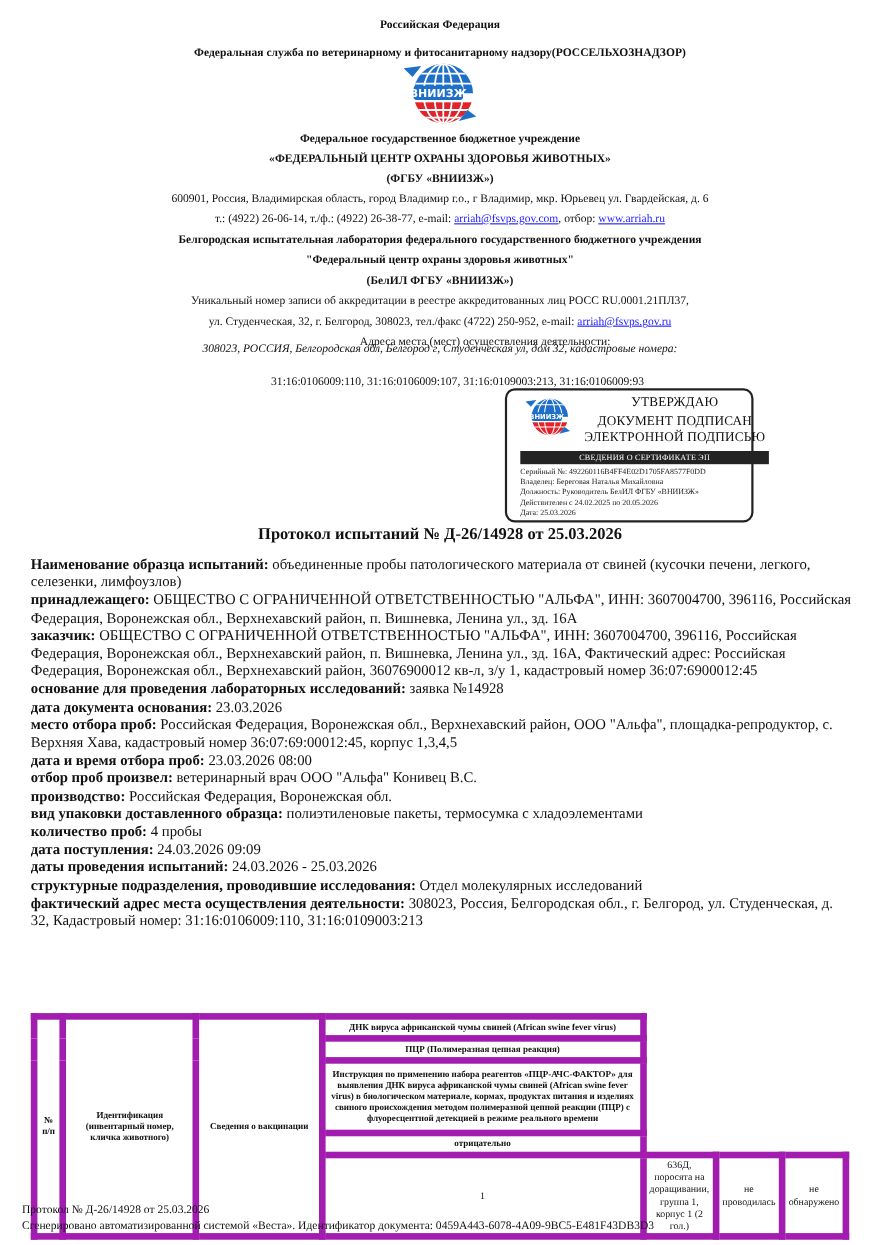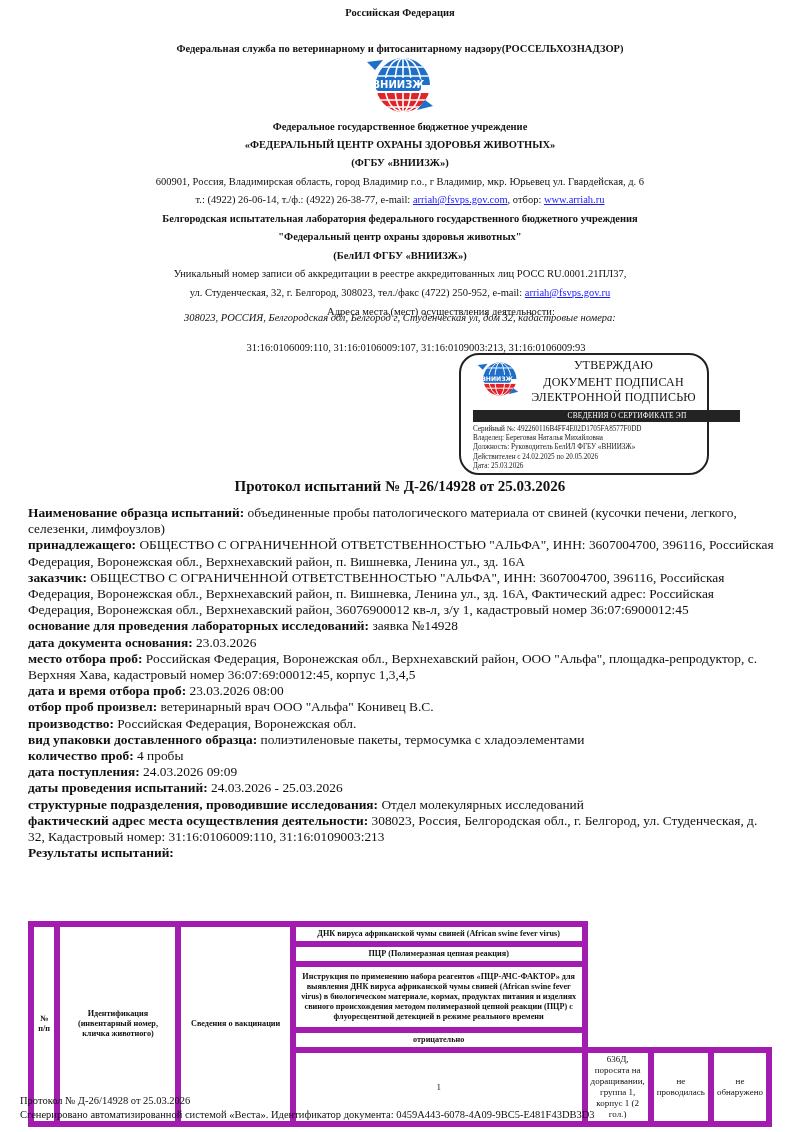--- a/index.html
+++ b/index.html
@@ -10,28 +10,28 @@
   .center { position: absolute; left: 0; width: 800px; text-align: center; }
   .hdr-bold { font-weight: bold; font-size: 10.5px; }
   .hdr-normal { font-size: 10.5px; }
   a.lnk { color: #1a1aff; text-decoration: underline; }
 
   
   .logo { position: absolute; left: 363px; top: 54px; width: 74px; height: 62px; }
 
   
   .stamp {
-    position: absolute; left: 459px; top: 353px; width: 250px; height: 122px;
-    border: 2px solid #222; border-radius: 20px; box-sizing: border-box; background: #fff;
+    position: absolute; left: 459px; top: 353px; width: 226px; height: 122px;
+    border: 2px solid #222; border-radius: 9px; box-sizing: border-box; background: #fff;
   }
   .stamp .slogo { position: absolute; left: 14px; top: 5px; width: 46px; height: 38px; }
   .stamp .s-title { position: absolute; left: 60px; width: 185px; text-align: center; font-size: 12px; letter-spacing: 0.2px; }
   .stamp .s-bar {
     position: absolute; left: 12px; top: 55px; width: 226px; height: 12px;
-    background: #232323; color: #fff; font-size: 7.4px; text-align: center; line-height: 12px; letter-spacing: 0.2px; padding-left: 41px;
+    background: #232323; color: #fff; font-size: 7.4px; text-align: center; line-height: 12px; letter-spacing: 0.2px;
   }
   .stamp .s-line { position: absolute; left: 12px; font-size: 7.2px; white-space: nowrap; color: #222; }
 
   
   .prot-title { position: absolute; left: 0; width: 800px; top: 478px; text-align: center; font-weight: bold; font-size: 15px; }
 
   
   .fields { position: absolute; left: 28px; top: 505px; width: 748px; font-size: 13.4px; line-height: 16.2px; }
   .fields .f { margin: 0; }
   .fields .lbl { font-weight: bold; }
@@ -44,21 +44,21 @@
   table.res td { border: 6px solid #a21caf; text-align: center; vertical-align: middle; padding: 1px 3px; }
   table.res .b { font-weight: bold; }
   table.res .data td { font-size: 9px; line-height: 11px; height: 34px; }
 
   
   .footer { position: absolute; left: 20px; top: 1094px; font-size: 10.5px; line-height: 14px; }
 </style>
 </head>
 <body>
 
-<div class="center hdr-bold" style="top:7px;">Российская Федерация</div>
+<div class="center hdr-bold" style="top:17px;">Российская Федерация</div>
 <div class="center hdr-bold" style="top:43px;">Федеральная служба по ветеринарному и фитосанитарному надзору(РОССЕЛЬХОЗНАДЗОР)</div>
 
 <svg class="logo" viewBox="0 0 74 62">
   <defs>
     <clipPath id="globeClip">
         <circle cx="40" cy="31" r="27"></circle>
       </clipPath>
   </defs>
   <g clip-path="url(#globeClip)">
     <rect x="0" y="0" width="74" height="31" fill="#1e6fc8"></rect>
@@ -143,21 +143,20 @@
   <p class="f"><span class="lbl">место отбора проб:</span><span> Российская Федерация, Воронежская обл., Верхнехавский район, ООО "Альфа", площадка-репродуктор, с. Верхняя Хава, кадастровый номер 36:07:69:00012:45, корпус 1,3,4,5</span></p>
   <p class="f"><span class="lbl">дата и время отбора проб:</span><span> 23.03.2026 08:00</span></p>
   <p class="f"><span class="lbl">отбор проб произвел:</span><span> ветеринарный врач ООО "Альфа" Конивец В.С.</span></p>
   <p class="f"><span class="lbl">производство:</span><span> Российская Федерация, Воронежская обл.</span></p>
   <p class="f"><span class="lbl">вид упаковки доставленного образца:</span><span> полиэтиленовые пакеты, термосумка с хладоэлементами</span></p>
   <p class="f"><span class="lbl">количество проб:</span><span> 4 пробы</span></p>
   <p class="f"><span class="lbl">дата поступления:</span><span> 24.03.2026 09:09</span></p>
   <p class="f"><span class="lbl">даты проведения испытаний:</span><span> 24.03.2026 - 25.03.2026</span></p>
   <p class="f"><span class="lbl">структурные подразделения, проводившие исследования:</span><span> Отдел молекулярных исследований</span></p>
   <p class="f"><span class="lbl">фактический адрес места осуществления деятельности:</span><span> 308023, Россия, Белгородская обл., г. Белгород, ул. Студенческая, д. 32, Кадастровый номер: 31:16:0106009:110, 31:16:0109003:213</span></p>
-  <p class="f"><span class="lbl">Результаты испытаний:</span></p>
 </div>
 
 <table class="res">
   <colgroup>
     <col style="width:30px">
       <col style="width:149px">
       <col style="width:147px">
       <col style="width:418px">
   </colgroup>
   <tbody>

